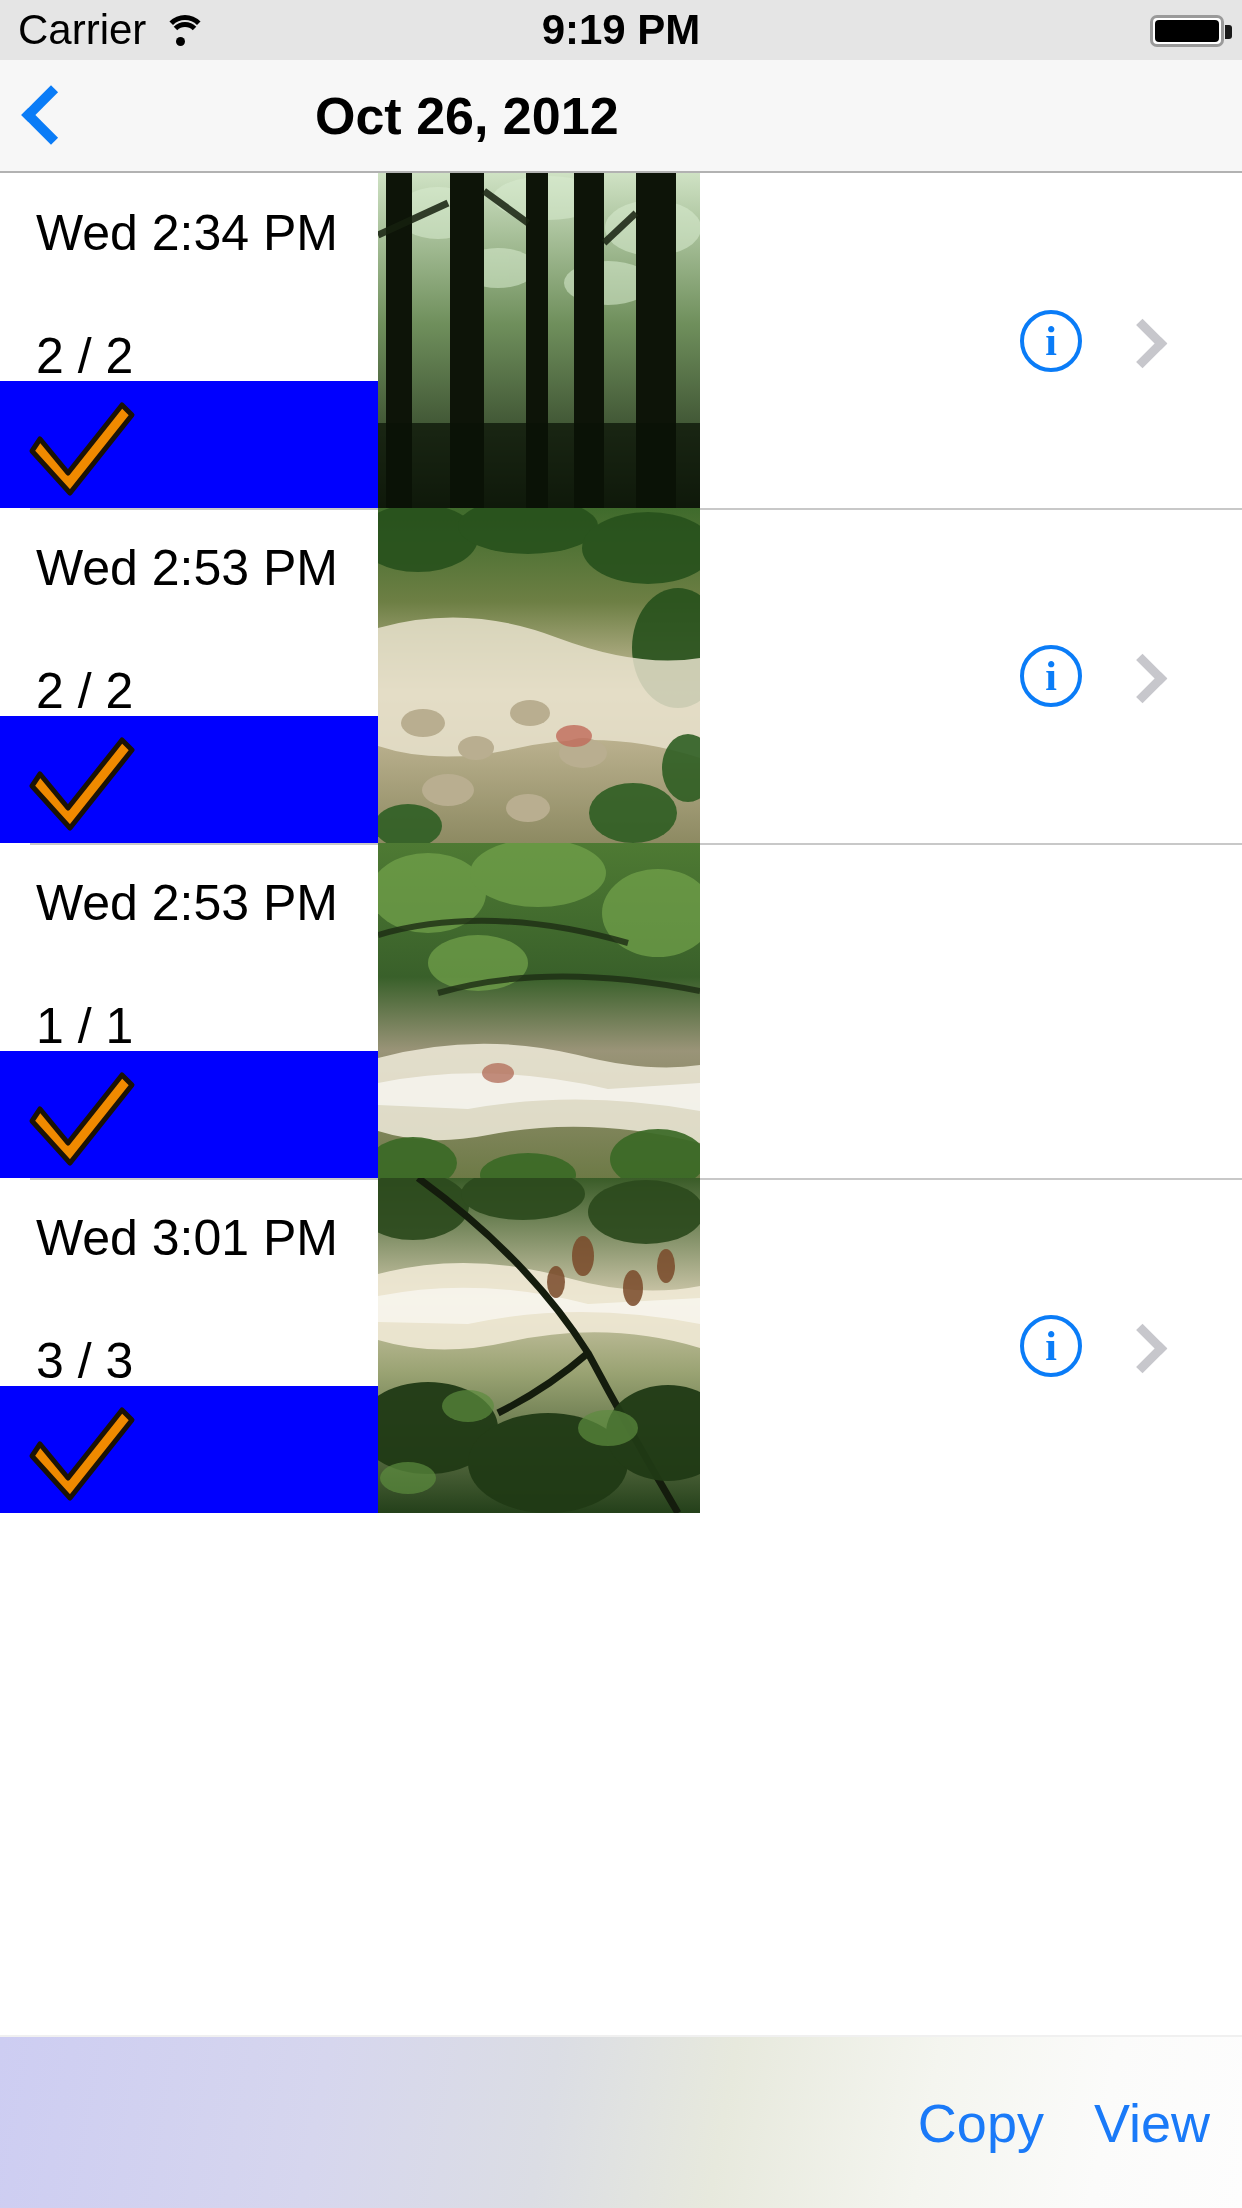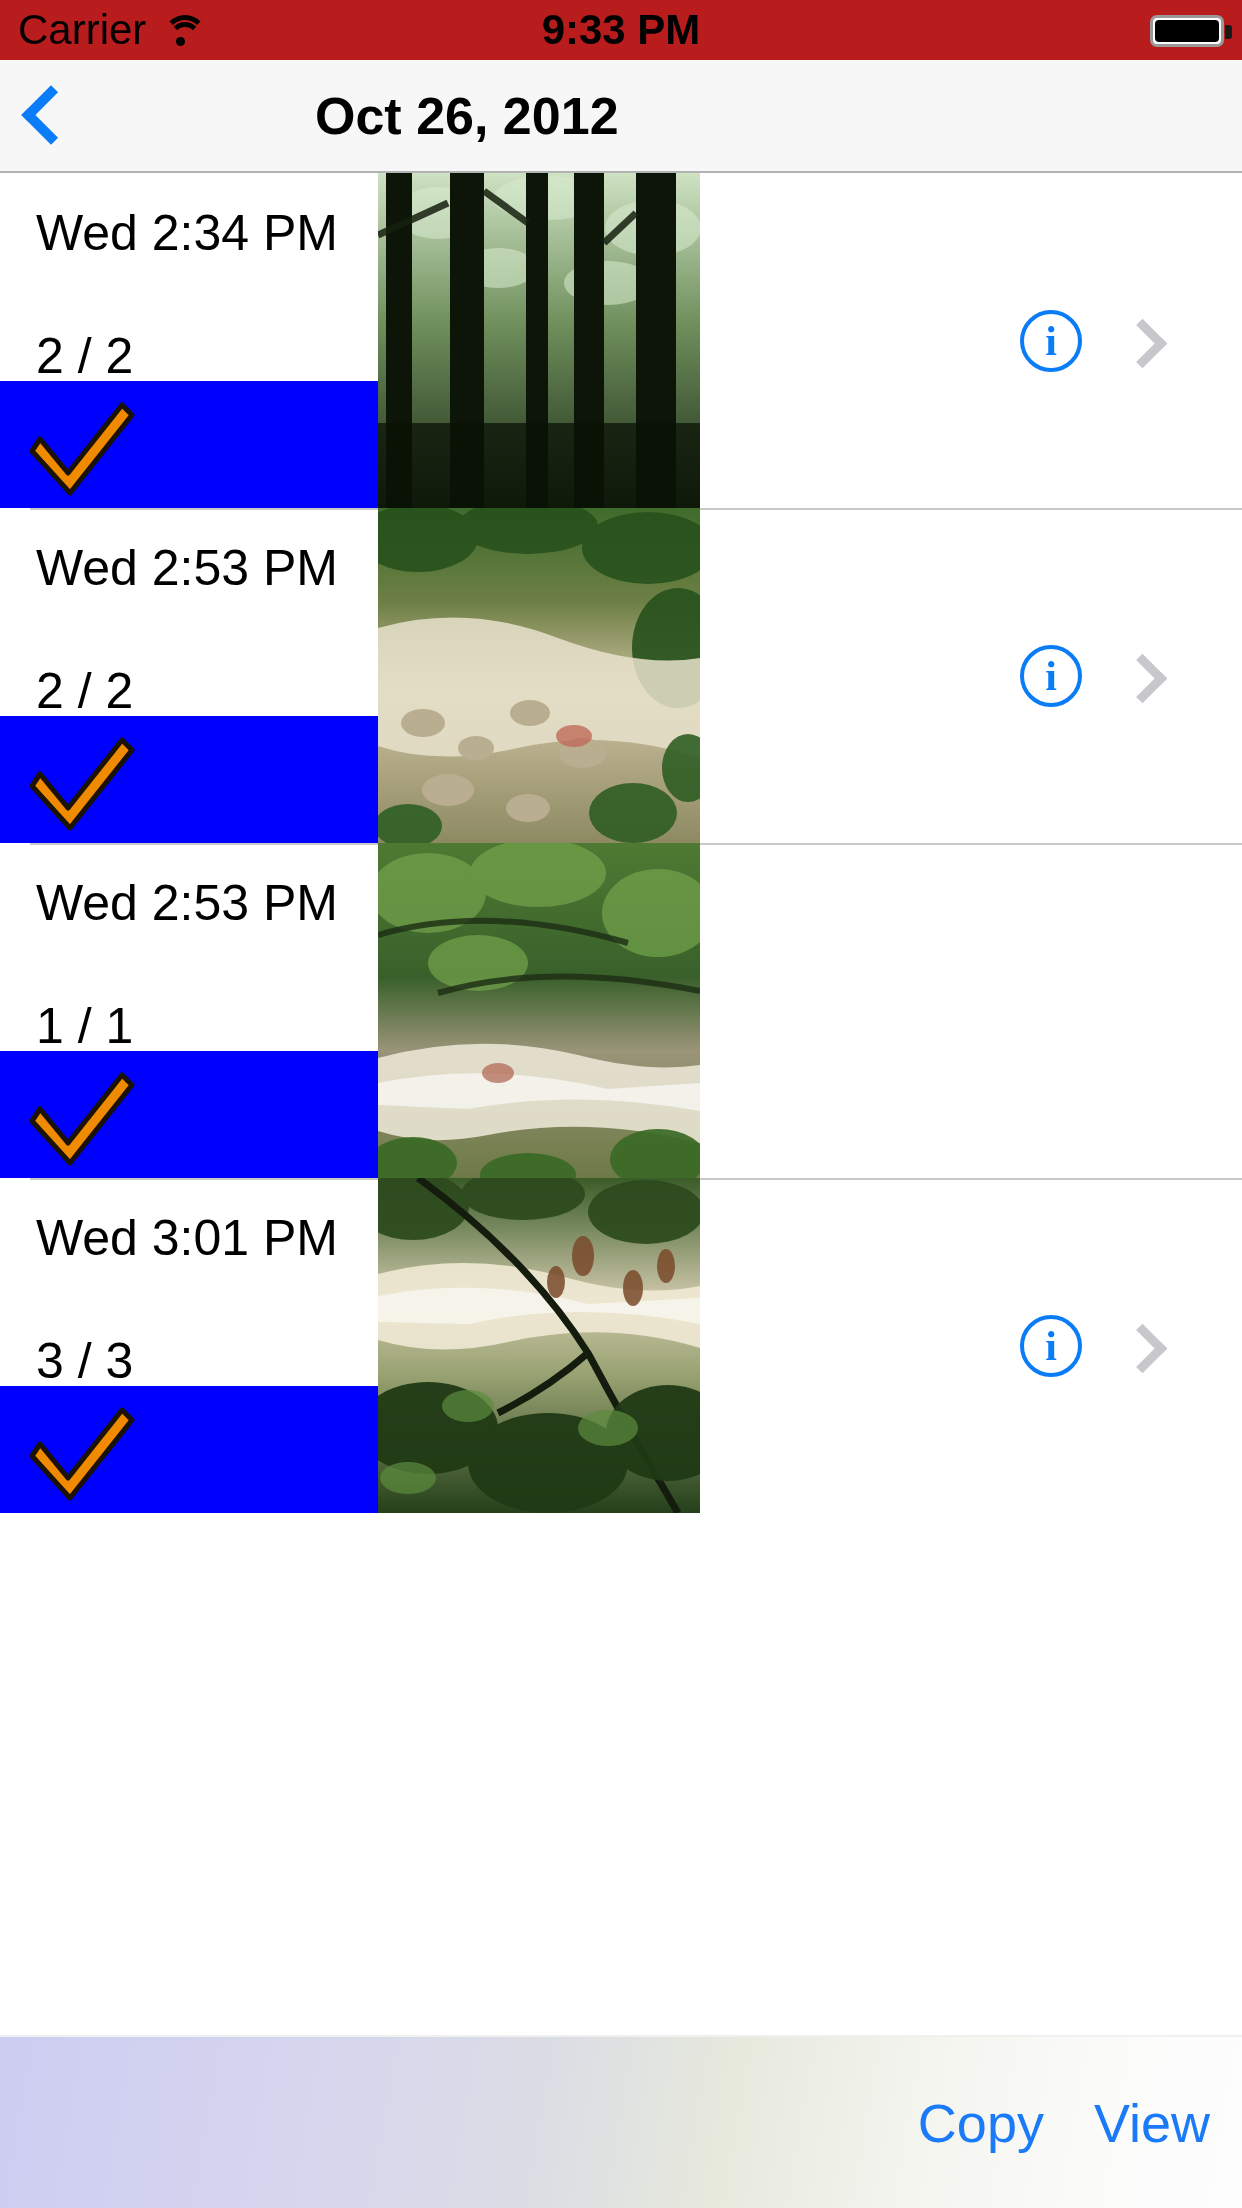--- a/index.html
+++ b/index.html
@@ -7,21 +7,21 @@
     width:1242px;height:2208px;
     background:#ffffff;
     font-family:"Liberation Sans", sans-serif;
     overflow:hidden;
     position:relative;
   }
 
   
   #status-bar{
     position:absolute;left:0;top:0;width:1242px;height:60px;
-    background:#b91c1c;
+    background:#e5e5e5;
   }
   #status-left{
     position:absolute;left:18px;top:0;height:60px;
     display:flex;align-items:center;gap:14px;
   }
   #carrier-label{font-size:42px;color:#000;line-height:1;}
   .wifi{position:relative;width:40px;height:34px;}
   .wifi i{
     position:absolute;left:50%;border:4px solid #000;
     border-bottom-color:transparent;border-left-color:transparent;border-right-color:transparent;
@@ -170,21 +170,21 @@
 
 <div id="status-bar">
   <div id="status-left">
     <span id="carrier-label">Carrier</span>
     <span class="wifi">
       <i class="a1"></i>
         <i class="a2"></i>
         <i class="dot"></i>
     </span>
   </div>
-  <div id="status-time">9:33 PM</div>
+  <div id="status-time">9:19 PM</div>
   <div id="battery">
     <div id="battery-fill"></div>
   </div>
   <div id="battery-cap"></div>
 </div>
 
 <div id="nav-bar">
   <div id="back-button">
     <span id="back-chevron"></span>
   </div>

